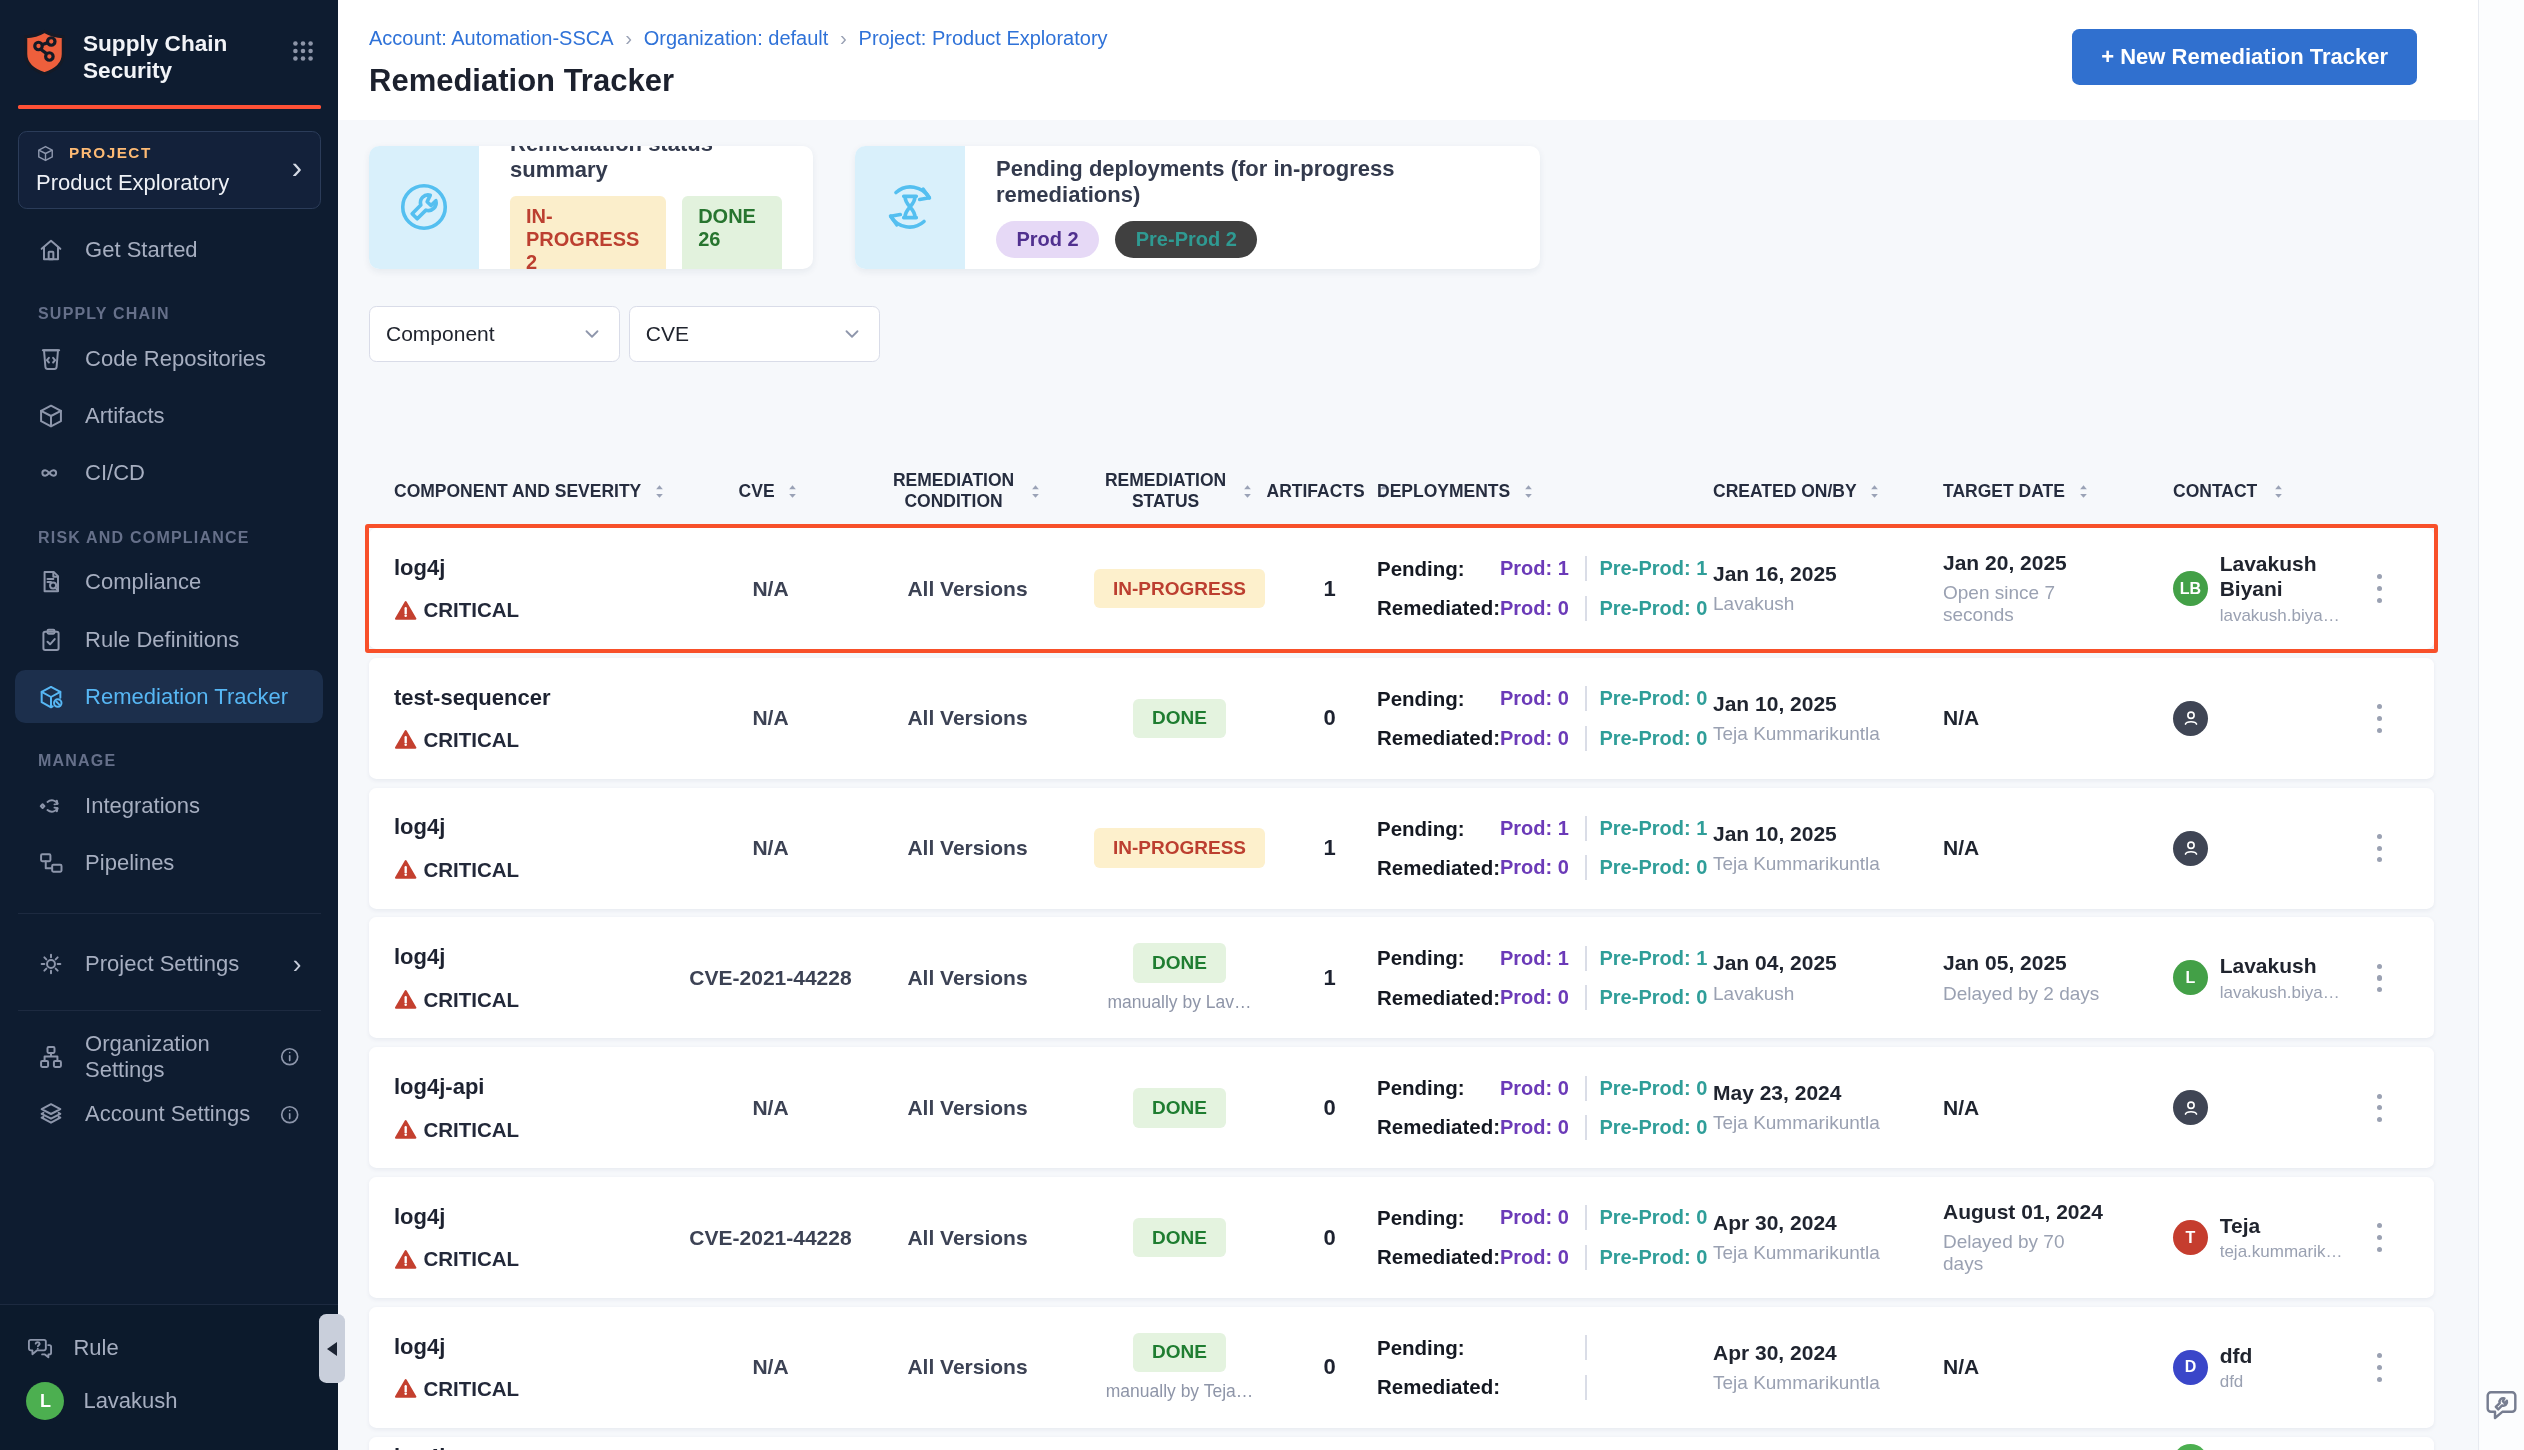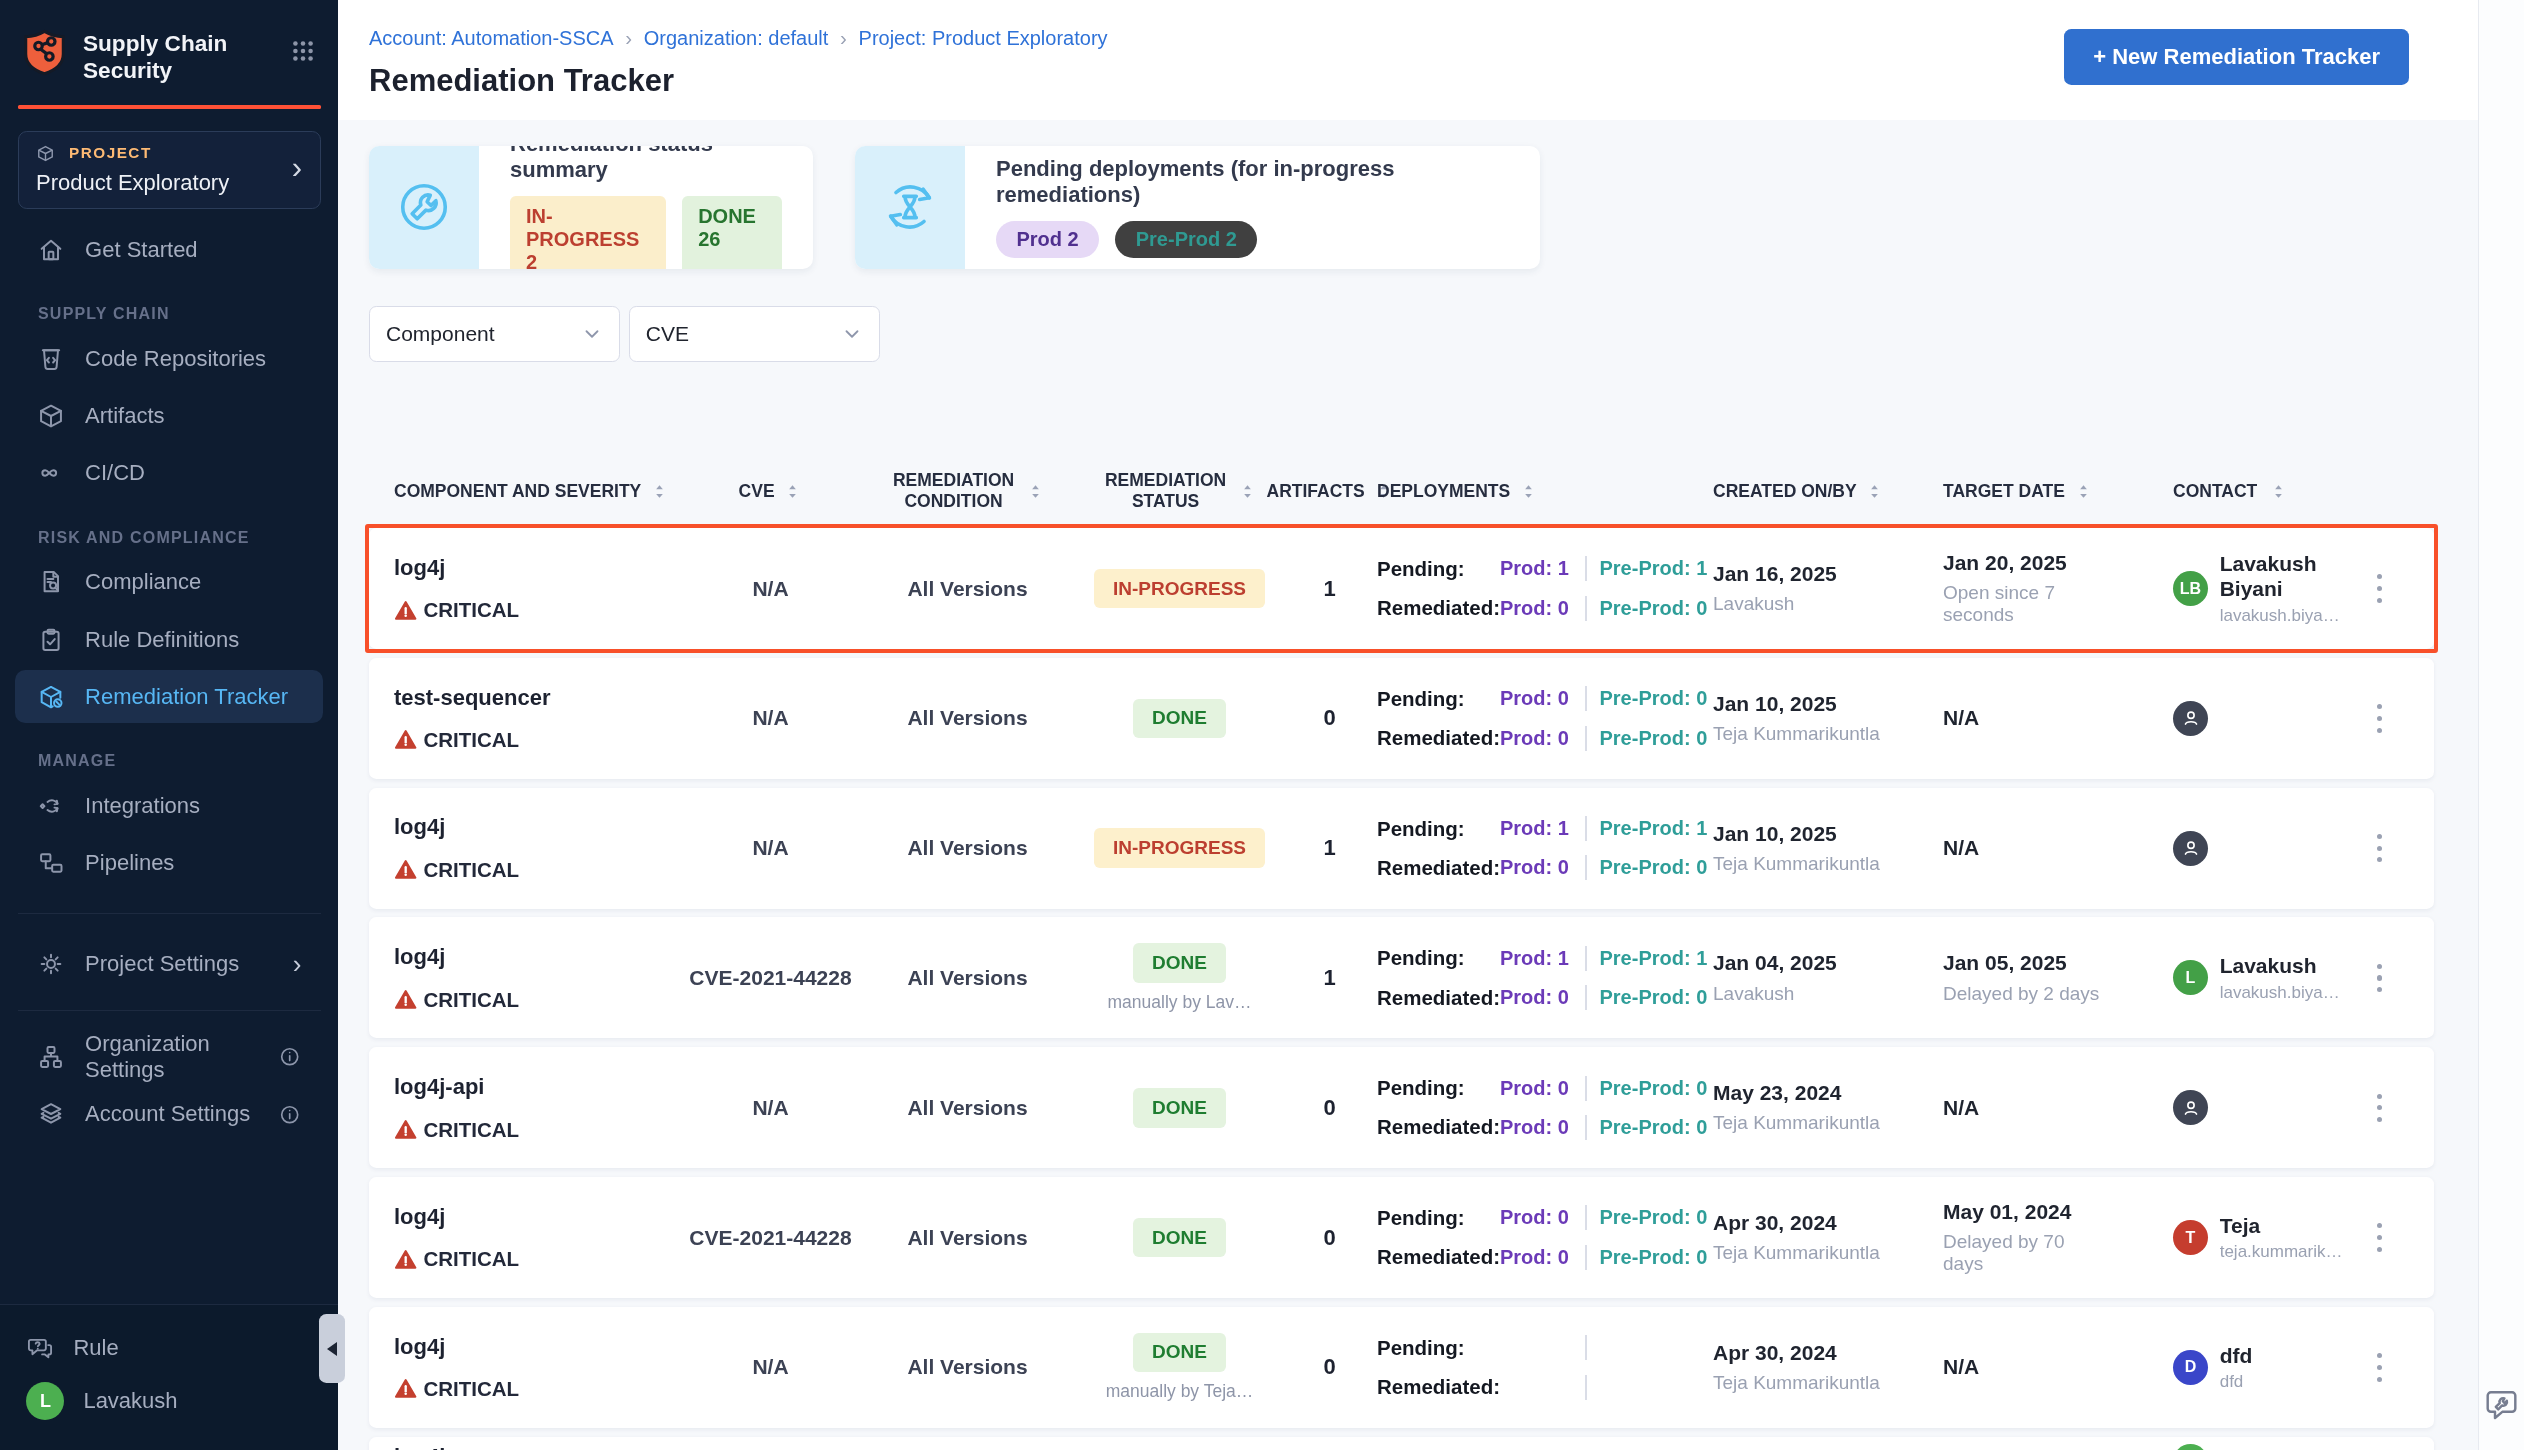--- a/index.html
+++ b/index.html
@@ -40,21 +40,21 @@
   .collapse-handle { position:absolute; left:319px; top:1314px; width:26px; height:69px; background:#c9cfdb; border-radius:7.3px; display:flex; align-items:center; justify-content:center; z-index:9; cursor:pointer; }
   .tri-left { width:0; height:0; border-top:7.3px solid transparent; border-bottom:7.3px solid transparent; border-right:10.2px solid #1c2433; }
 
   
   .main { flex:1; position:relative; background:#f6f8fb; overflow:hidden; }
   .main-header { background:#fff; padding:26px 124px 20.5px 31px; }
   .breadcrumbs { font-size:20px; color:#2f72d8; display:flex; gap:11.7px; align-items:center; }
   .crumb { cursor:pointer; }
   .crumb-sep { color:#9aa2b5; font-size:20.5px; }
   .page-title { font-size:31px; font-weight:700; color:#1c212e; margin-top:13px; }
-  .new-btn { position:absolute; top:29px; right:116px; background:#3070cf; color:#fff; font-size:22px; font-weight:700; border:none; border-radius:7.3px; height:56px; padding:0 29px; cursor:pointer; }
+  .new-btn { position:absolute; top:29px; right:108px; background:#3070cf; color:#fff; font-size:22px; font-weight:700; border:none; border-radius:7.3px; height:56px; padding:0 29px; cursor:pointer; }
 
   .scroll-gutter { position:absolute; right:0; top:0; bottom:0; width:47px; background:#fcfdfe; border-left:1.5px solid #e7eaf0; z-index:8; }
   .chat-fab { position:absolute; bottom:25px; left:2.9px; color:#767d90; cursor:pointer; }
   .chat-fab svg { width:39px; height:39px; }
 
   .content { padding:26px 44px 0 31px; margin-right:47px; }
   .cards-row { display:flex; gap:42px; }
   .card { background:#fff; border-radius:10.2px; box-shadow:0 2.2px 7.3px rgba(30,50,90,.07); display:flex; overflow:hidden; height:123px; flex:none; }
   .card-icon-panel { width:110px; background:#d9f0fb; display:flex; align-items:center; justify-content:center; flex:none; }
   .card-icon-panel svg { width:58px; height:58px; }
@@ -831,21 +831,21 @@
                   <span class="dep-prod">Prod: 0</span>
                   <span class="dep-div"></span>
                   <span class="dep-preprod">Pre-Prod: 0</span>
                 </div>
               </div>
               <div class="cell c-created">
                 <div class="line-main">Apr 30, 2024</div>
                 <div class="line-sub">Teja Kummarikuntla</div>
               </div>
               <div class="cell c-target">
-                <div class="line-main">May 01, 2024</div>
+                <div class="line-main">August 01, 2024</div>
                 <div class="line-sub target-note">Delayed by 70 days</div>
               </div>
               <div class="cell c-contact">
                 <span class="avatar" style="background: rgb(197, 61, 46);">T</span>
                 <div class="contact-text">
                   <div class="contact-name">Teja</div>
                   <div class="contact-email">teja.kummarik…</div>
                 </div>
               </div>
               <div class="cell c-menu">

